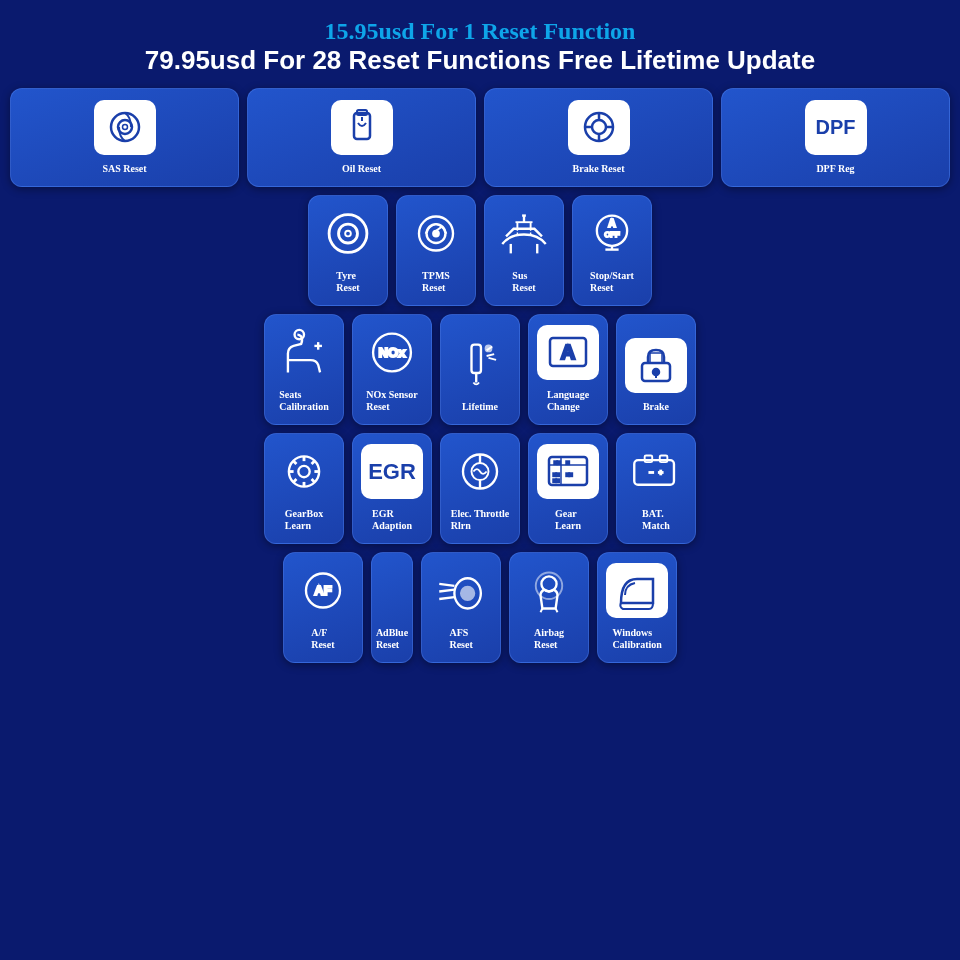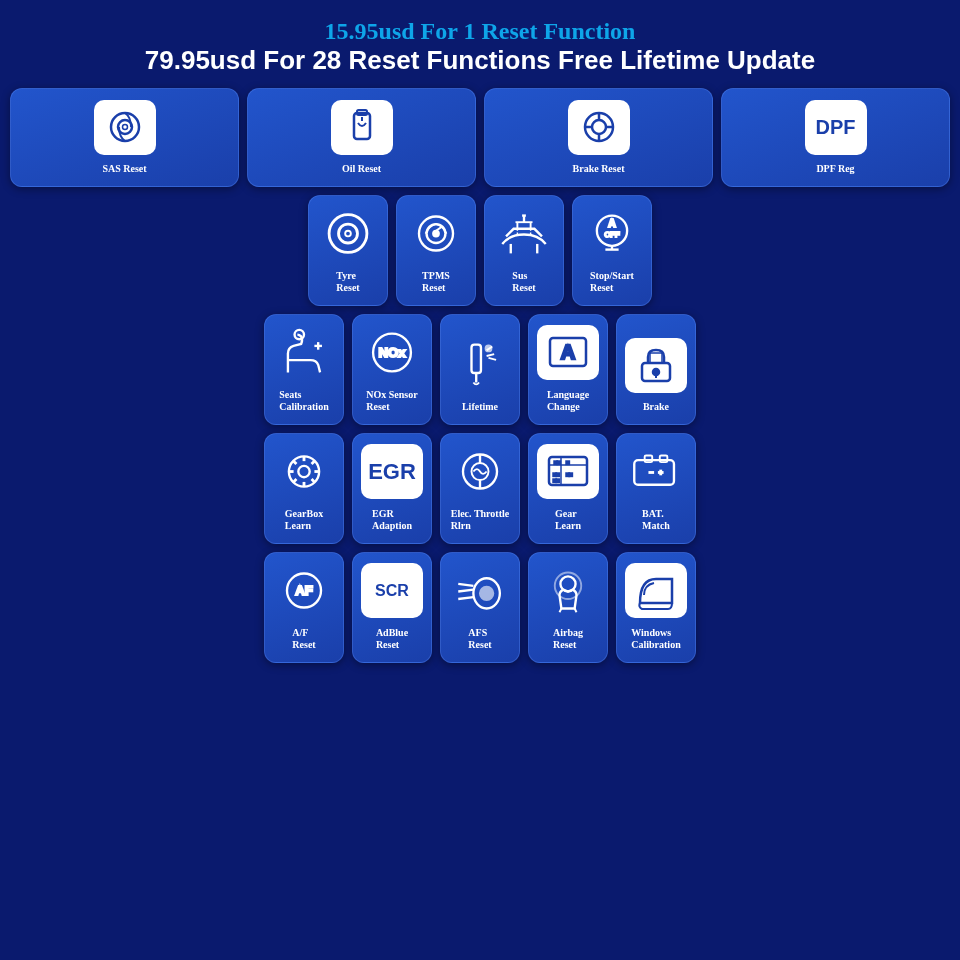--- a/index.html
+++ b/index.html
@@ -381,23 +381,20 @@
       <div class="card-icon">
         <svg viewBox="0 0 58 55" style="width:58px;height:52px;">
           <circle cx="29" cy="27" r="18" stroke="white" stroke-width="2.5" fill="none"></circle>
           <text x="29" y="32" text-anchor="middle" fill="white" font-size="14" font-weight="bold" font-family="Arial">AF</text>
         </svg>
       </div>
       <div class="card-label">A/F<br>Reset</div>
     </div>
 
     <div class="card">
-      <div class="card-icon">
-        <div class="icon-box-text" style="font-size:16px;">SCR</div>
-      </div>
       <div class="card-label">AdBlue<br>Reset</div>
     </div>
 
     <div class="card">
       <div class="card-icon">
         <svg viewBox="0 0 58 55" style="width:58px;height:52px;">
           <ellipse cx="36" cy="30" rx="14" ry="16" stroke="white" stroke-width="2.5" fill="none"></ellipse>
           <circle cx="36" cy="30" r="7" fill="white" opacity="0.6"></circle>
           <line x1="6" y1="20" x2="22" y2="22" stroke="white" stroke-width="2.5"></line>
           <line x1="6" y1="28" x2="22" y2="26" stroke="white" stroke-width="2.5"></line>

